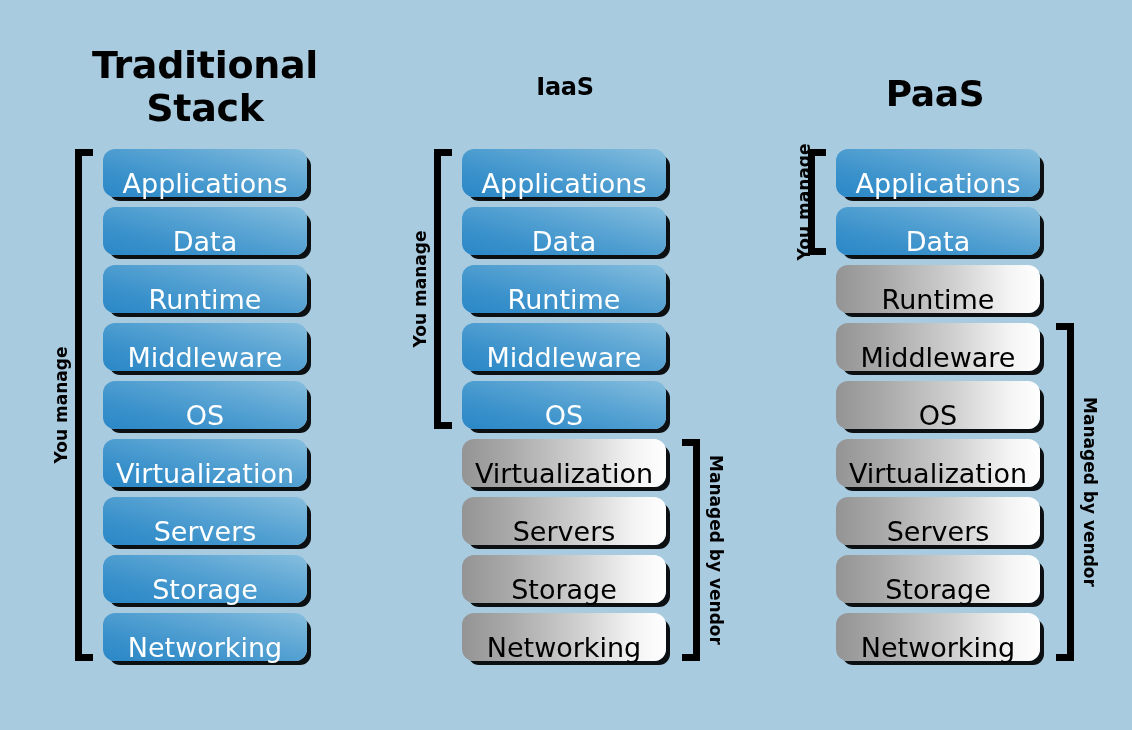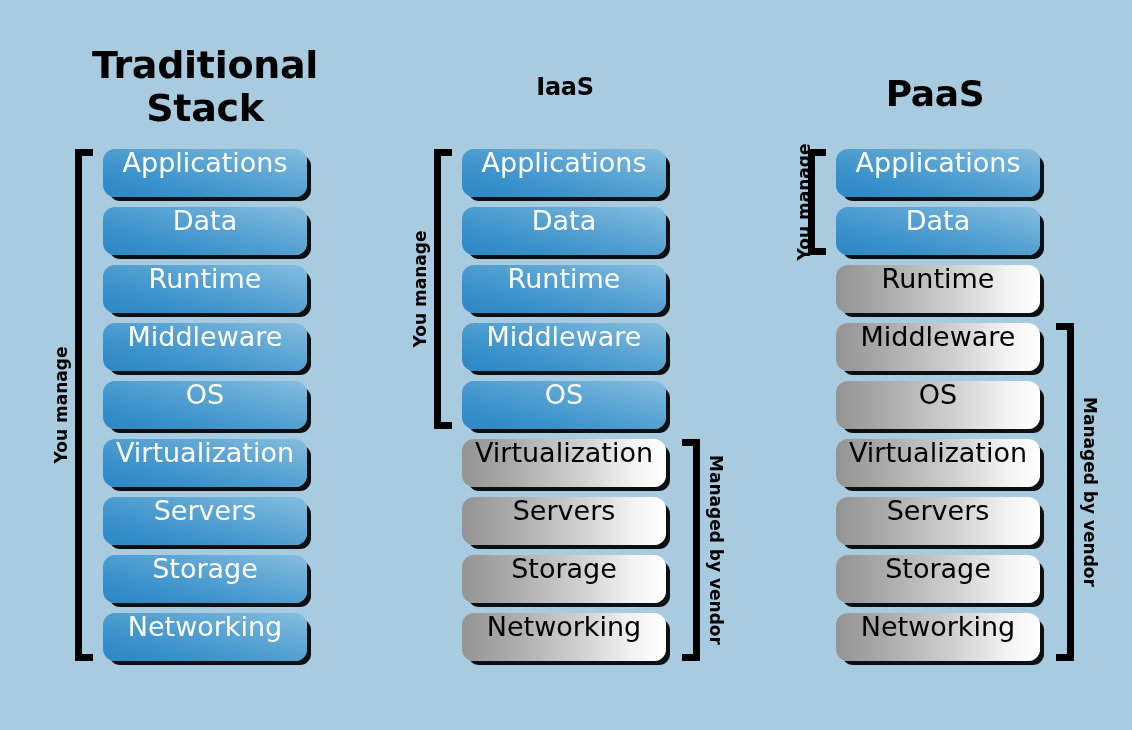--- a/index.html
+++ b/index.html
@@ -34,21 +34,21 @@
     line-height: 1.12;
     white-space: pre-line;
     letter-spacing: -0.3px;
   }
   .layer {
     position: absolute;
     height: 48px;
     border-radius: 12px;
     box-sizing: border-box;
     display: flex;
-    align-items: flex-start;
+    align-items: flex-end;
     justify-content: center;
     font-size: 27px;
     line-height: 1;
     box-shadow: 5px 5px 0px -1px rgba(0,0,0,0.92);
   }
   .layer.blue {
     background: linear-gradient(15deg, #2a87c6 0%, #3b92cb 28%, #5ba5d4 62%, #86bede 100%);
     color: #ffffff;
   }
   .layer.gray {

